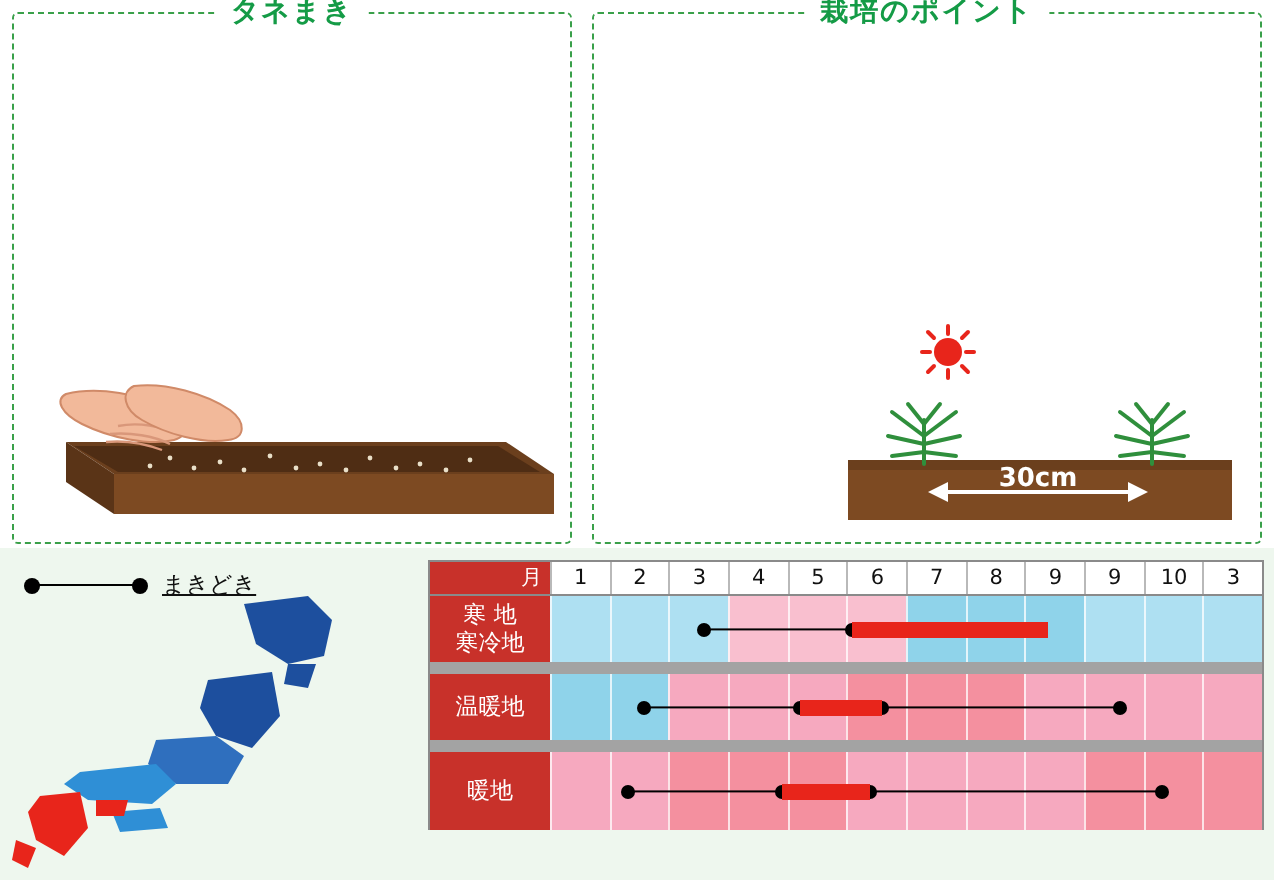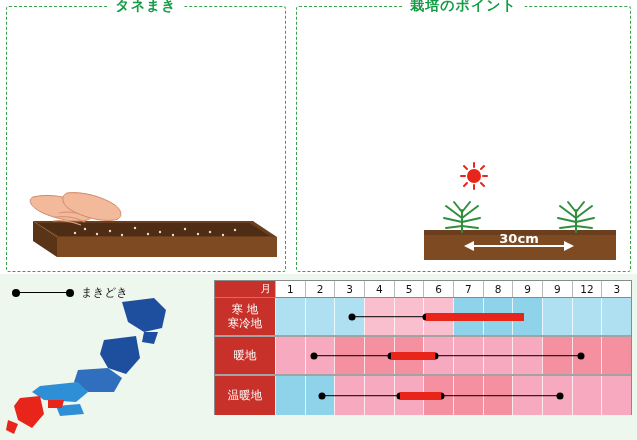--- a/index.html
+++ b/index.html
@@ -93,21 +93,21 @@
     top: 10px;
     font-size: 11px;
     color: #111;
   }
   .legend-row {
     display: flex;
     align-items: center;
     height: 16px;
     margin-bottom: 6px;
   }
-  .legend-label { margin-left: 7px; font-size: 11.5px; }
+  .legend-label { margin-left: 7px; font-size: 11.5px; text-decoration: underline; }
   .dotline {
     width: 62px;
     height: 9px;
     position: relative;
   }
   .dotline .bar {
     position: absolute;
     top: 4px; left: 6px;
     width: 50px; height: 1.5px;
     background: #000;
@@ -168,21 +168,21 @@
     text-align: center;
     line-height: 16px;
     border-left: 1px solid #b9b9b9;
     color: #111;
     box-sizing: border-box;
   }
   .row {
     display: flex;
     height: 39px;
     box-sizing: border-box;
-    border-bottom: 2px solid #a3a3a3;
+    border-bottom: 6px solid #a3a3a3;
   }
   .row:last-child { border-bottom: none; }
   .row-label {
     width: 60px;
     flex: 0 0 60px;
     background: #c8312a;
     color: #ffffff;
     font-size: 11.5px;
     display: flex;
     align-items: center;
@@ -371,21 +371,21 @@
           <div class="m">1</div>
           <div class="m">2</div>
           <div class="m">3</div>
           <div class="m">4</div>
           <div class="m">5</div>
           <div class="m">6</div>
           <div class="m">7</div>
           <div class="m">8</div>
           <div class="m">9</div>
           <div class="m">9</div>
-          <div class="m">12</div>
+          <div class="m">10</div>
           <div class="m">3</div>
         </div>
       </div>
 
       <div class="row">
         <div class="row-label">
           <span>
             <span>寒 地</span><br>
             <span>寒冷地</span>
           </span>
@@ -410,20 +410,51 @@
             <div class="track" style="position: absolute; top: 50%;">
               <div class="seg-line" style="left: 21.6667%; width: 20.8333%;"></div>
               <div class="seg-dot" style="left: 21.6667%;"></div>
               <div class="seg-dot" style="left: 42.5%;"></div>
               <div class="seg-red" style="left: 42.5%; width: 27.5%;"></div>
             </div>
           </div>
       </div>
 
       <div class="row">
+        <div class="row-label">温暖地</div>
+        <div class="row-grid" id="row1grid">
+            <div style="position: absolute; top: 0px; bottom: 0px; left: 0%; width: 16.6667%; background: rgb(143, 211, 234);"></div>
+            <div style="position: absolute; top: 0px; bottom: 0px; left: 16.6667%; width: 25%; background: rgb(246, 169, 191);"></div>
+            <div style="position: absolute; top: 0px; bottom: 0px; left: 41.6667%; width: 25%; background: rgb(244, 144, 159);"></div>
+            <div style="position: absolute; top: 0px; bottom: 0px; left: 66.6667%; width: 33.3333%; background: rgb(246, 169, 191);"></div>
+            <div class="cell" style="position: relative;"></div>
+            <div class="cell" style="position: relative;"></div>
+            <div class="cell" style="position: relative;"></div>
+            <div class="cell" style="position: relative;"></div>
+            <div class="cell" style="position: relative;"></div>
+            <div class="cell" style="position: relative;"></div>
+            <div class="cell" style="position: relative;"></div>
+            <div class="cell" style="position: relative;"></div>
+            <div class="cell" style="position: relative;"></div>
+            <div class="cell" style="position: relative;"></div>
+            <div class="cell" style="position: relative;"></div>
+            <div class="cell" style="position: relative;"></div>
+            <div class="track" style="position: absolute; top: 50%;">
+              <div class="seg-line" style="left: 13.3333%; width: 21.6667%;"></div>
+              <div class="seg-dot" style="left: 13.3333%;"></div>
+              <div class="seg-dot" style="left: 35%;"></div>
+              <div class="seg-line" style="left: 46.6667%; width: 33.3333%;"></div>
+              <div class="seg-dot" style="left: 46.6667%;"></div>
+              <div class="seg-dot" style="left: 80%;"></div>
+              <div class="seg-red" style="left: 35%; width: 11.6667%;"></div>
+            </div>
+          </div>
+      </div>
+
+      <div class="row">
         <div class="row-label">暖地</div>
         <div class="row-grid" id="row2grid">
             <div style="position: absolute; top: 0px; bottom: 0px; left: 0%; width: 16.6667%; background: rgb(246, 169, 191);"></div>
             <div style="position: absolute; top: 0px; bottom: 0px; left: 16.6667%; width: 25%; background: rgb(244, 144, 159);"></div>
             <div style="position: absolute; top: 0px; bottom: 0px; left: 41.6667%; width: 33.3333%; background: rgb(246, 169, 191);"></div>
             <div style="position: absolute; top: 0px; bottom: 0px; left: 75%; width: 25%; background: rgb(244, 144, 159);"></div>
             <div class="cell" style="position: relative;"></div>
             <div class="cell" style="position: relative;"></div>
             <div class="cell" style="position: relative;"></div>
             <div class="cell" style="position: relative;"></div>
@@ -439,47 +470,16 @@
               <div class="seg-line" style="left: 10.8333%; width: 21.6667%;"></div>
               <div class="seg-dot" style="left: 10.8333%;"></div>
               <div class="seg-dot" style="left: 32.5%;"></div>
               <div class="seg-line" style="left: 45%; width: 40.8333%;"></div>
               <div class="seg-dot" style="left: 45%;"></div>
               <div class="seg-dot" style="left: 85.8333%;"></div>
               <div class="seg-red" style="left: 32.5%; width: 12.5%;"></div>
             </div>
           </div>
       </div>
-
-      <div class="row">
-        <div class="row-label">温暖地</div>
-        <div class="row-grid" id="row1grid">
-            <div style="position: absolute; top: 0px; bottom: 0px; left: 0%; width: 16.6667%; background: rgb(143, 211, 234);"></div>
-            <div style="position: absolute; top: 0px; bottom: 0px; left: 16.6667%; width: 25%; background: rgb(246, 169, 191);"></div>
-            <div style="position: absolute; top: 0px; bottom: 0px; left: 41.6667%; width: 25%; background: rgb(244, 144, 159);"></div>
-            <div style="position: absolute; top: 0px; bottom: 0px; left: 66.6667%; width: 33.3333%; background: rgb(246, 169, 191);"></div>
-            <div class="cell" style="position: relative;"></div>
-            <div class="cell" style="position: relative;"></div>
-            <div class="cell" style="position: relative;"></div>
-            <div class="cell" style="position: relative;"></div>
-            <div class="cell" style="position: relative;"></div>
-            <div class="cell" style="position: relative;"></div>
-            <div class="cell" style="position: relative;"></div>
-            <div class="cell" style="position: relative;"></div>
-            <div class="cell" style="position: relative;"></div>
-            <div class="cell" style="position: relative;"></div>
-            <div class="cell" style="position: relative;"></div>
-            <div class="cell" style="position: relative;"></div>
-            <div class="track" style="position: absolute; top: 50%;">
-              <div class="seg-line" style="left: 13.3333%; width: 21.6667%;"></div>
-              <div class="seg-dot" style="left: 13.3333%;"></div>
-              <div class="seg-dot" style="left: 35%;"></div>
-              <div class="seg-line" style="left: 46.6667%; width: 33.3333%;"></div>
-              <div class="seg-dot" style="left: 46.6667%;"></div>
-              <div class="seg-dot" style="left: 80%;"></div>
-              <div class="seg-red" style="left: 35%; width: 11.6667%;"></div>
-            </div>
-          </div>
-      </div>
     </div>
 
   </div>
 </div>
 
 </body></html>

